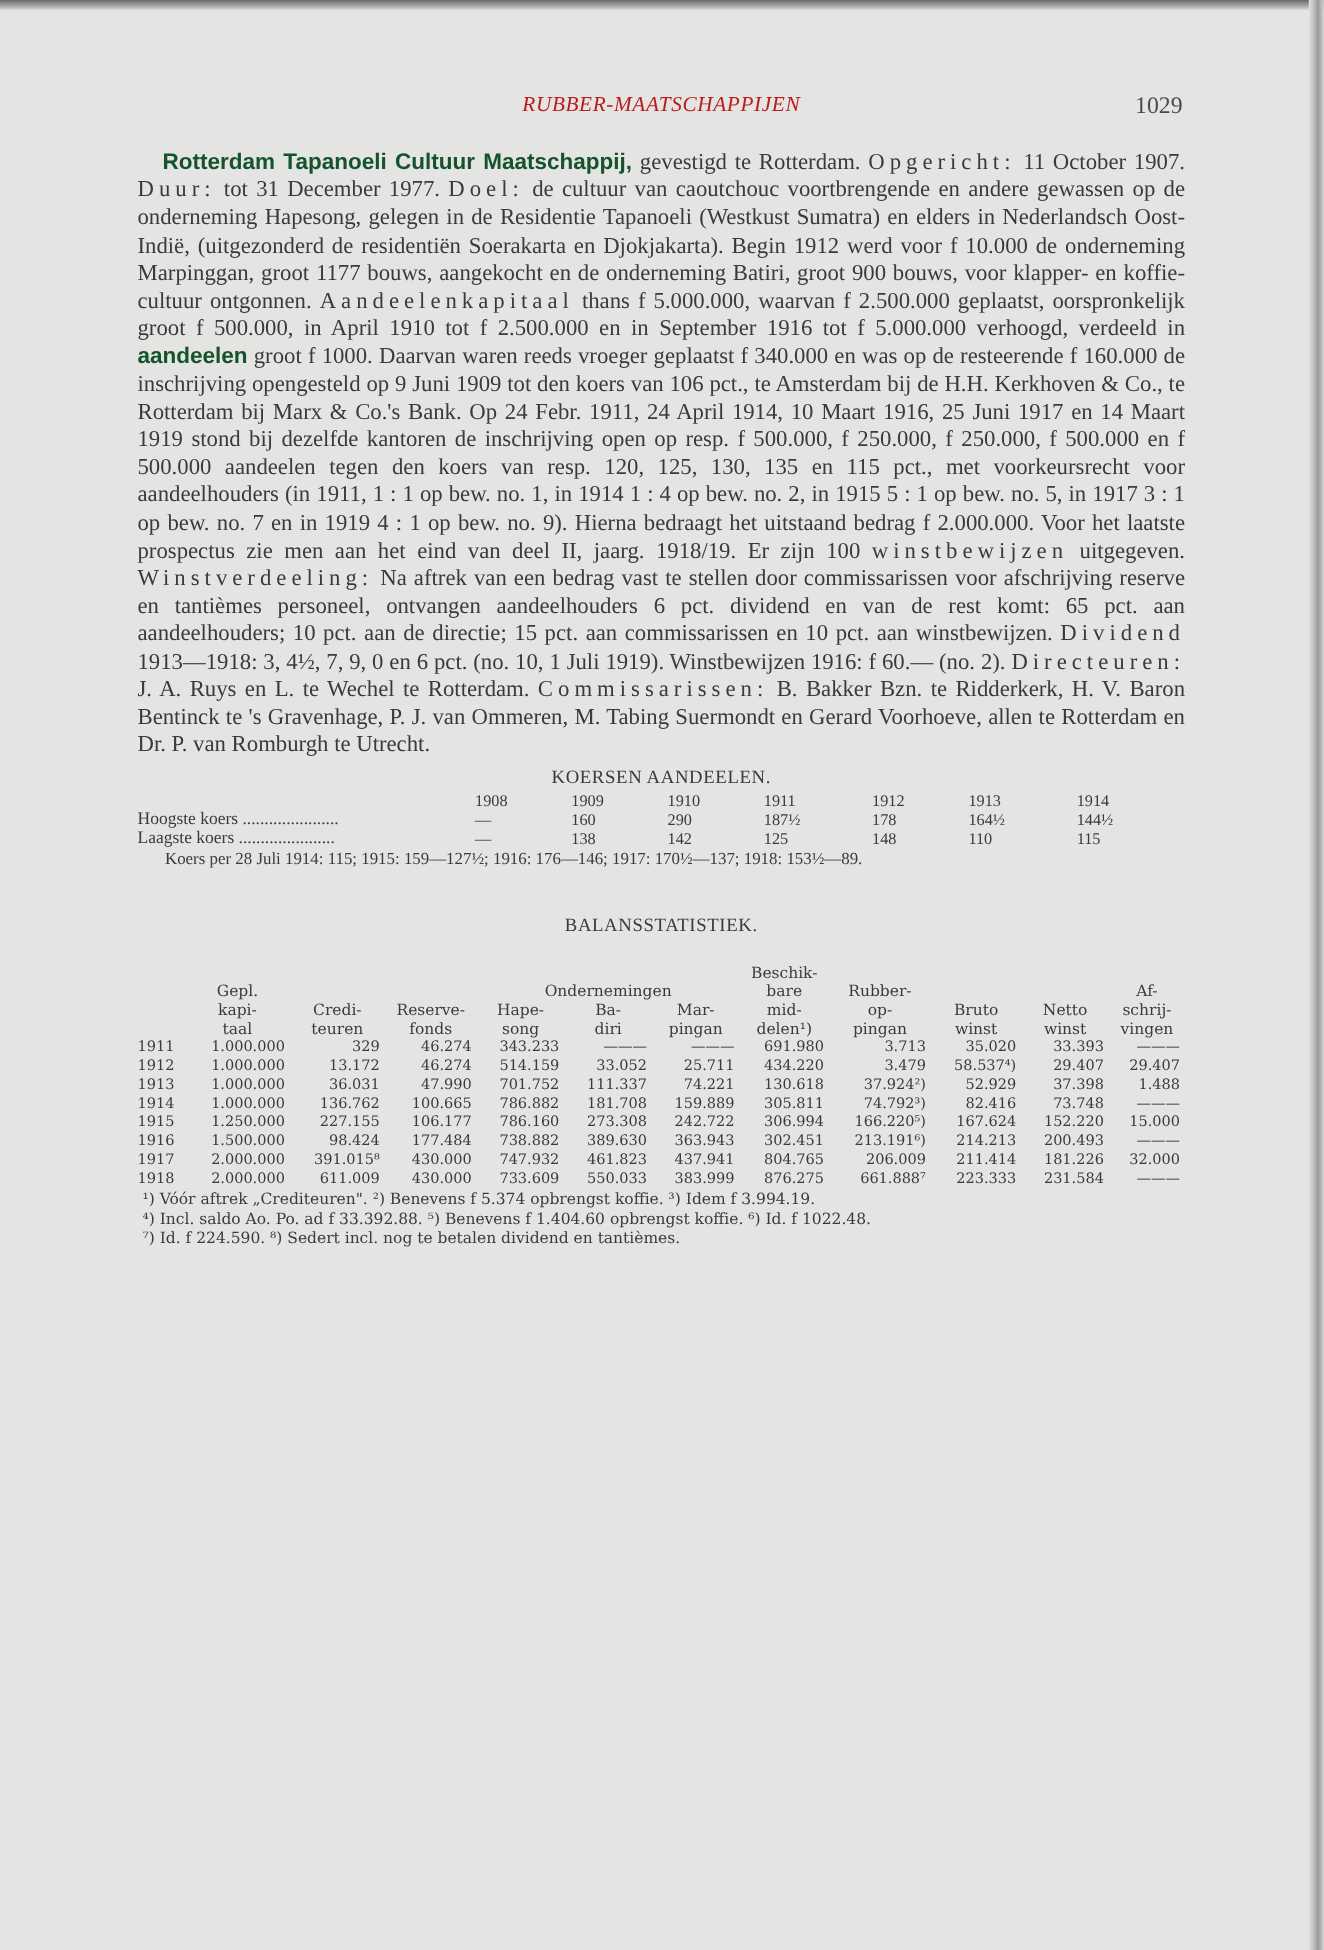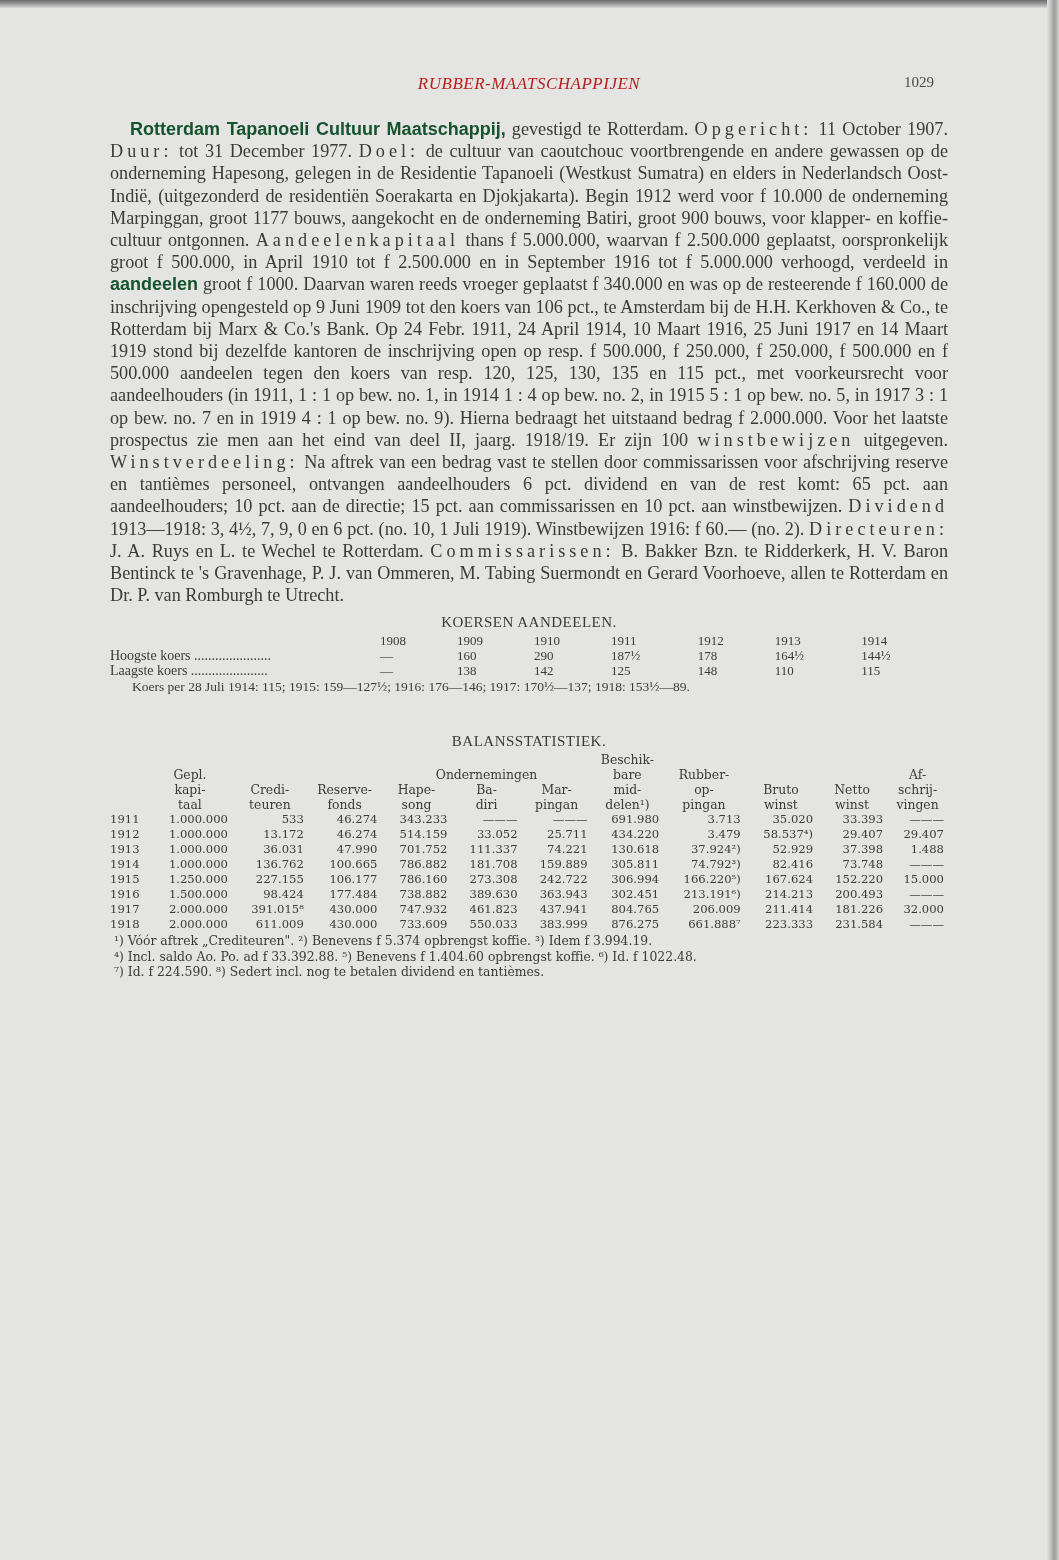--- a/index.html
+++ b/index.html
@@ -22,21 +22,21 @@
     position: absolute; left: 110px; top: 70px; width: 838px;
   }
   .running-head {
     position: relative; height: 30px; margin-bottom: 18px;
   }
   .running-title {
     position: absolute; left: 0; right: 0; top: 4px; text-align: center;
     font-style: italic; font-size: 17px; letter-spacing: 0.5px; color: #b91c1c;
   }
   .page-number {
-    position: absolute; right: 14px; top: 4px; font-size: 15px; color: #4a4a4a;
+    position: absolute; right: 2px; top: 4px; font-size: 19px; color: #4a4a4a;
   }
   .body-text {
     font-size: 18.2px; line-height: 22.2px; text-align: justify;
     text-indent: 20px; margin: 0;
   }
   .bold-sans {
     font-family: "Liberation Sans", "DejaVu Sans", sans-serif;
     font-weight: bold; color: #14532d; font-size: 18px;
   }
   .spaced { letter-spacing: 4px; }
@@ -44,21 +44,21 @@
     text-align: center; font-size: 15px; margin: 6px 0 2px 0; letter-spacing: 0.5px;
   }
   table.koersen {
     border-collapse: collapse; font-size: 13px; line-height: 15px; width: 838px;
   }
   table.koersen td { padding: 0; text-align: left; }
   table.koersen td.label { text-align: left; width: 270px; font-size: 14px; }
   .koers-line { font-size: 13.5px; margin-left: 22px; margin-top: 1px; }
   table.balans {
     border-collapse: collapse; font-family: "DejaVu Serif", serif;
-    font-size: 11.6px; line-height: 15px; width: 838px; margin-top: 2px;
+    font-size: 11.6px; line-height: 15px; width: 838px; margin-top: 20px;
   }
   table.balans th {
     font-weight: normal; text-align: center; vertical-align: bottom; padding: 0 2px;
     font-size: 12.4px; line-height: 15px;
   }
   table.balans td { text-align: right; padding: 0 4px; white-space: nowrap; }
   table.balans td.yr { text-align: left; padding-left: 0; width: 34px; }
   .footnotes {
     font-family: "DejaVu Serif", serif; font-size: 12.4px; line-height: 15.5px;
     margin-top: 1px; padding-left: 4px;
@@ -172,21 +172,21 @@
         <th>pingan</th>
         <th>winst</th>
         <th>winst</th>
         <th>vingen</th>
       </tr>
     </thead>
     <tbody id="balans-body">
         <tr>
           <td class="yr">1911</td>
           <td>1.000.000</td>
-          <td>533</td>
+          <td>329</td>
           <td>46.274</td>
           <td>343.233</td>
           <td>———</td>
           <td>———</td>
           <td>691.980</td>
           <td>3.713</td>
           <td>35.020</td>
           <td>33.393</td>
           <td>———</td>
         </tr>

